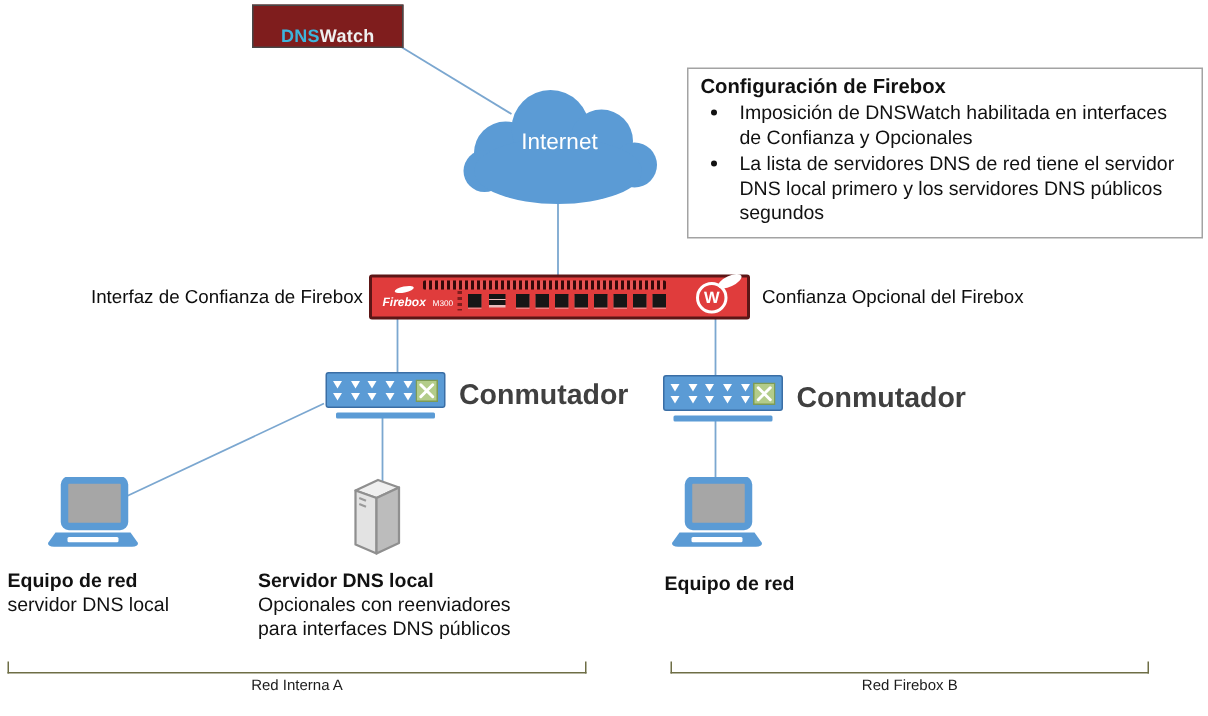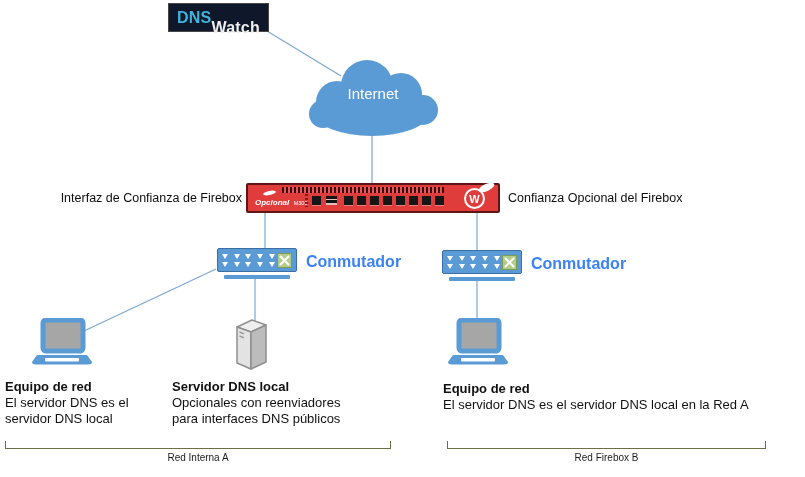--- a/index.html
+++ b/index.html
@@ -6,23 +6,23 @@
   html,body { background:#fff; }
   body { font-family: "Liberation Sans", sans-serif; }
   #canvas { position:relative; width:805px; height:477px; background:#fff; overflow:hidden; }
   .abs { position:absolute; }
 
   
   #wires { position:absolute; left:0; top:0; width:805px; height:477px; z-index:1; }
   #wires line { stroke:#7ba7d0; stroke-width:1.2; }
 
   
-  .dnswatch-box { left:168px; top:3px; width:101px; height:29px; background:#0f172a;
-    border:1px solid #474747; display:flex; align-items:center; justify-content:center;
-    font-size:16px; font-weight:bold; z-index:2; letter-spacing:.2px; }
+  .dnswatch-box { left:168px; top:3px; width:101px; height:29px; background:#7f1d1d;
+    border:1px solid #474747; display:flex; align-items:flex-end; justify-content:center;
+    font-size:12px; font-weight:bold; z-index:2; letter-spacing:.2px; }
   .dnswatch-box .dns { color:#3db5dc; }
   .dnswatch-box .watch { color:#efefef;margin-top:20px; }
 
   
   .cloud { left:297px; top:50px; width:150px; height:92px; z-index:2; }
 
   
   .config-note { left:458px; top:45px; width:344px; min-height:100px; background:#fff;
     border:1px solid #a3a3a3; padding:4px 8px 6px 8px; z-index:3; }
   .cfg-title { font-size:13.5px; font-weight:bold; color:#111; margin-bottom:2px; }
@@ -61,21 +61,21 @@
     display:flex; align-items:center; padding:3px 4px; z-index:2; }
   .sw-ports { display:grid; grid-template-columns:repeat(5,1fr); gap:3px 5px; flex:1; justify-items:center; }
   .tri { width:0; height:0; border-left:3.5px solid transparent; border-right:3.5px solid transparent;
     border-top:5px solid #fff; }
   .sw-xbox { width:15px; height:15px; margin-left:2px; }
   .sw-base { height:4px; background:#5b9bd5; border-radius:1px; z-index:2; }
   .switch-a { left:217px; top:248px; }
   .switch-a-base { left:224px; top:275px; width:66px; }
   .switch-b { left:442px; top:250px; }
   .switch-b-base { left:449px; top:277px; width:66px; }
-  .sw-label { font-size:16px; font-weight:bold; color:#3b82f6; white-space:nowrap; z-index:3; }
+  .sw-label { font-size:19px; font-weight:bold; color:#404040; white-space:nowrap; z-index:3; }
   .sw-label.a { left:306px; top:253px; }
   .sw-label.b { left:531px; top:255px; }
 
   
   .laptop { width:64px; height:48px; z-index:2; }
   .laptop.a { left:30px; top:318px; }
   .laptop.b { left:446px; top:318px; }
   .server-icon { left:228px; top:316px; width:46px; height:57px; z-index:2; }
 
   
@@ -119,28 +119,35 @@
       <circle cx="40" cy="52" r="21"></circle>
       <circle cx="70" cy="36" r="26"></circle>
       <circle cx="104" cy="44" r="21"></circle>
       <circle cx="126" cy="60" r="15"></circle>
       <circle cx="26" cy="64" r="14"></circle>
       <ellipse cx="75" cy="64" rx="56" ry="22"></ellipse>
     </g>
     <text x="76" y="49" text-anchor="middle" fill="#ffffff" font-size="15">Internet</text>
   </svg>
 
+  <div class="config-note abs">
+    <div class="cfg-title">Configuración de Firebox</div>
+    <ul>
+      <li>Imposición de DNSWatch habilitada en interfaces de Confianza y Opcionales</li>
+      <li>La lista de servidores DNS de red tiene el servidor DNS local primero y los servidores DNS públicos segundos</li>
+    </ul>
+  </div>
 
   <div class="iface-label trusted abs">Interfaz de Confianza de Firebox</div>
   <div class="iface-label optional abs">Confianza Opcional del Firebox</div>
 
   <div class="fbx abs">
     <div class="fbx-logo">
       <span class="fbx-swoosh"></span>
-      <span class="fbx-brand">Opcional</span>
+      <span class="fbx-brand">Firebox</span>
       <span class="fbx-model">M300</span>
     </div>
     <div class="vent"></div>
     <div class="dip"></div>
     <div class="port" style="left:64px"></div>
     <div class="dualbar"></div>
     <div class="port" style="left:96px"></div>
     <div class="port" style="left:109px"></div>
     <div class="port" style="left:122px"></div>
     <div class="port" style="left:135px"></div>
@@ -211,33 +218,31 @@
   </svg>
 
   <svg class="laptop b abs" viewBox="0 0 64 48">
     <rect x="13" y="2" width="40" height="31" rx="3" fill="#a6a6a6" stroke="#5b9bd5" stroke-width="5"></rect>
     <path d="M7,37 L57,37 L62,44 Q62,46.5 58,46.5 L6,46.5 Q2,46.5 2,44 Z" fill="#5b9bd5"></path>
     <rect x="15" y="40" width="34" height="3.5" rx="1" fill="#ffffff"></rect>
   </svg>
 
   <div class="node-text client-a abs">
     <div class="nt-title">Equipo de red</div>
-    <div>El servidor DNS es el</div>
     <div>servidor DNS local</div>
   </div>
 
   <div class="node-text server-a abs">
     <div class="nt-title">Servidor DNS local</div>
     <div>Opcionales con reenviadores</div>
     <div>para interfaces DNS públicos</div>
   </div>
 
   <div class="node-text client-b abs">
     <div class="nt-title">Equipo de red</div>
-    <div>El servidor DNS es el servidor DNS local en la Red A</div>
   </div>
 
   <div class="bracket a abs"></div>
   <div class="bracket-label a abs">Red Interna A</div>
   <div class="bracket b abs"></div>
   <div class="bracket-label b abs">Red Firebox B</div>
 
 </div>
 
 </body></html>

